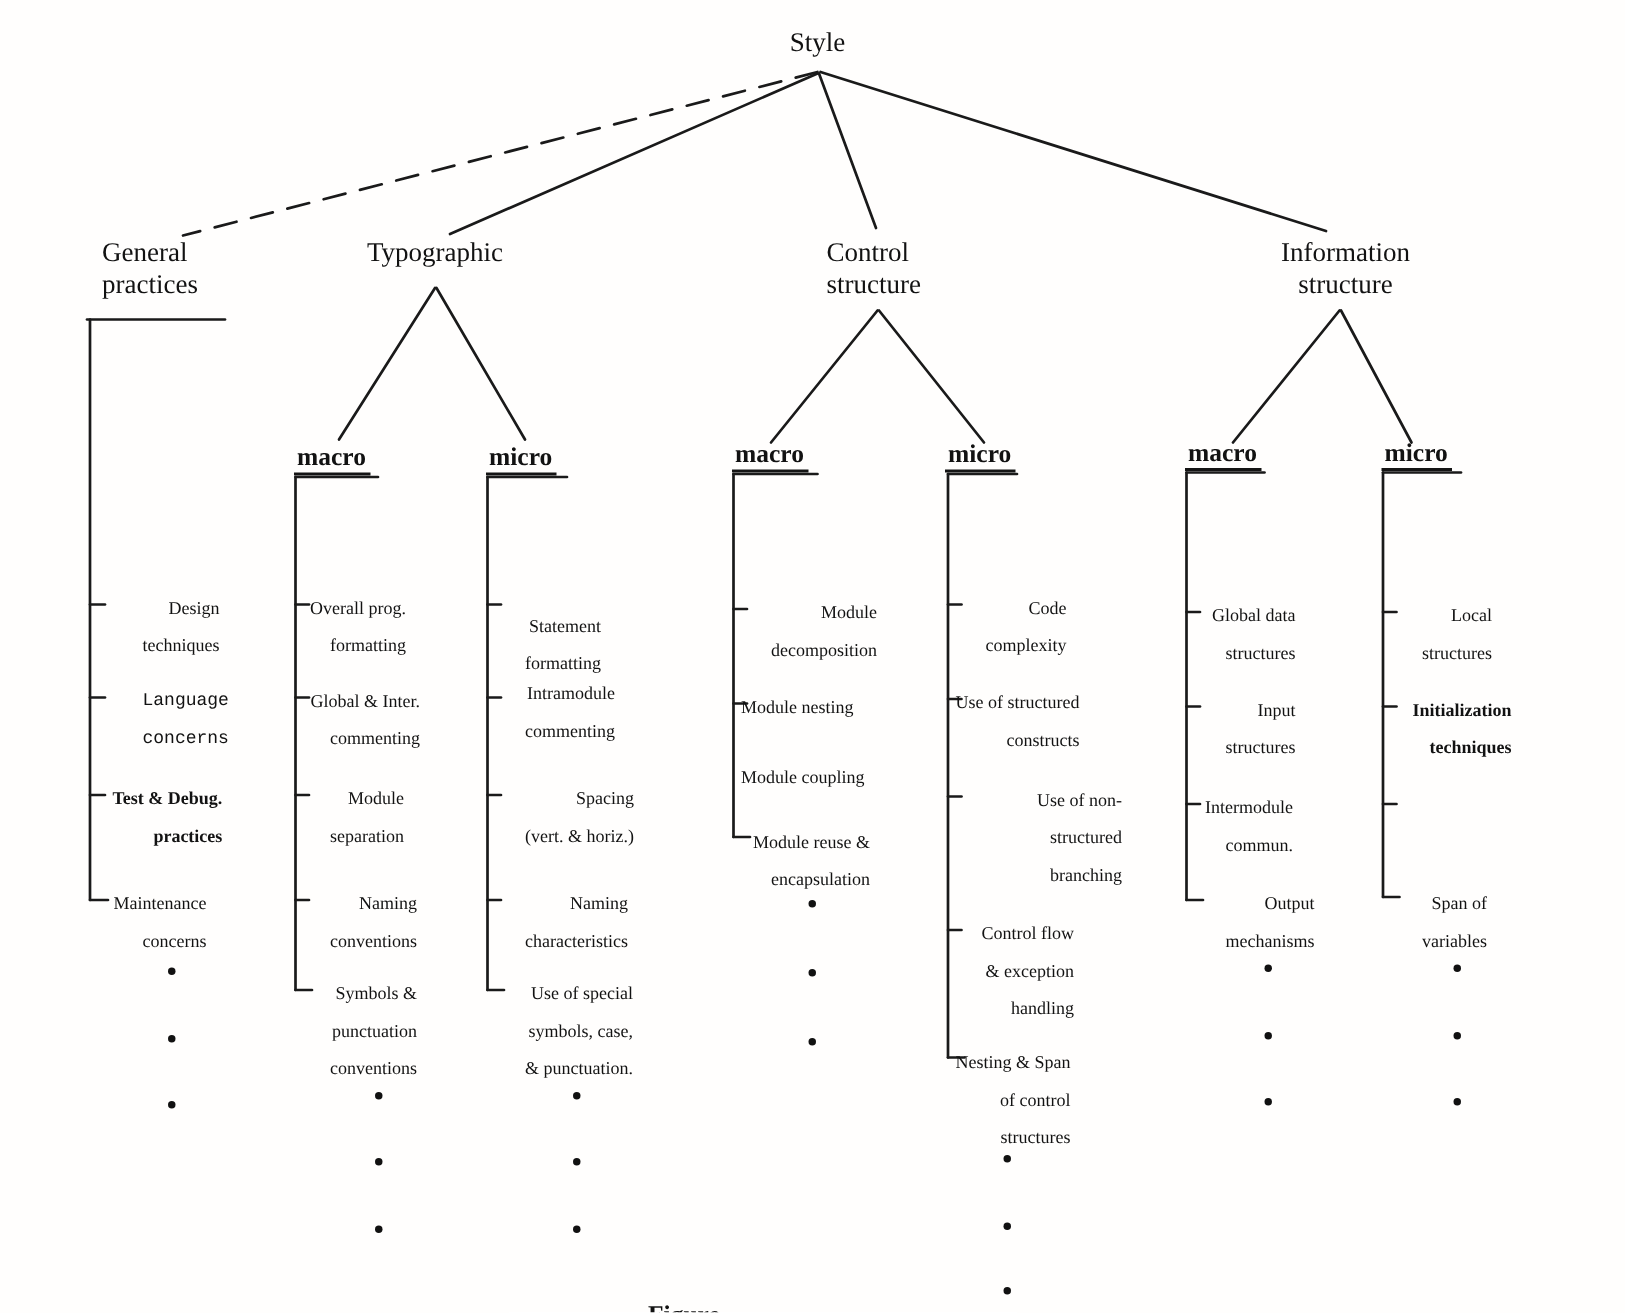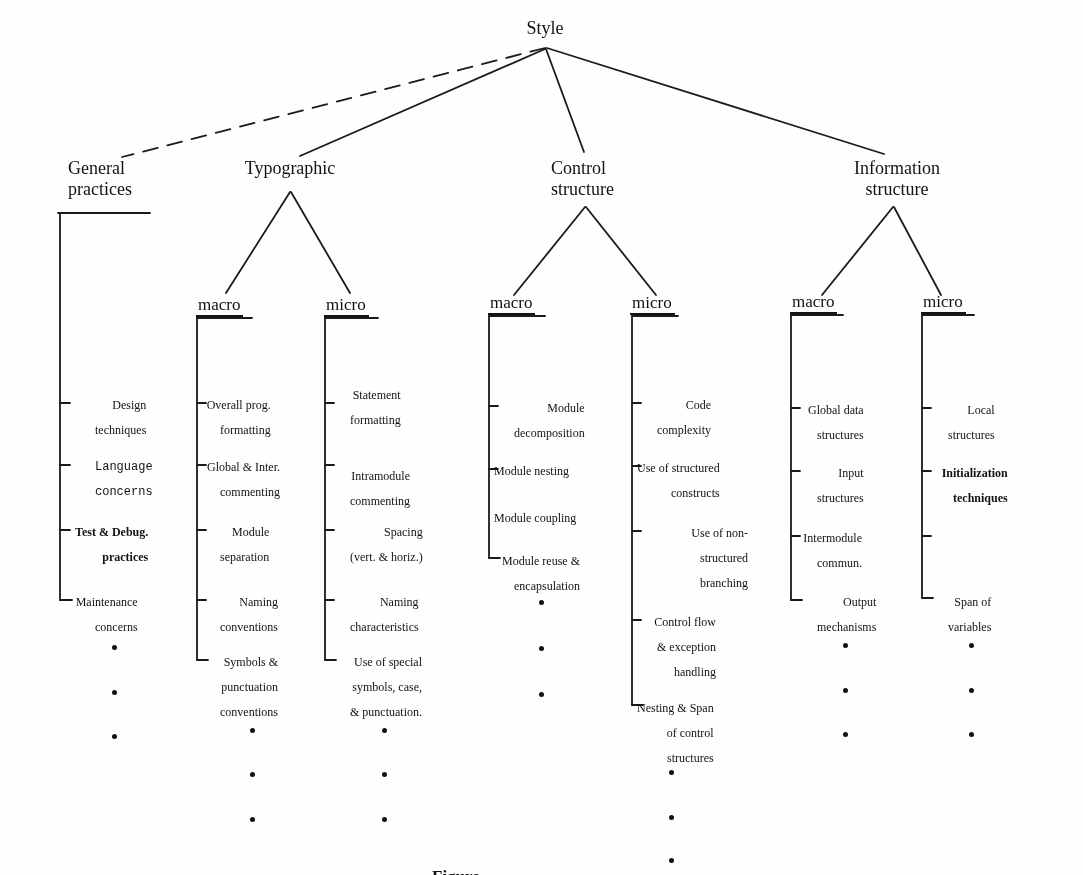--- a/index.html
+++ b/index.html
@@ -5,21 +5,21 @@
   html,body { margin:0; padding:0; background:#ffffff; }
   #page {
     position:relative; width:1083px; height:875px; overflow:hidden;
     background:#fffefd; color:#121212;
     font-family:"Liberation Serif","DejaVu Serif",serif;
   }
   svg.wires { position:absolute; left:0; top:0; pointer-events:none; }
   .hdr { position:absolute; font-weight:normal; font-size:18px; line-height:21px; white-space:nowrap; }
   .hdr.center { transform:translateX(-50%); text-align:center; }
   .sub {
-    position:absolute; font-weight:normal; font-size:17px; line-height:18px;
+    position:absolute; font-weight:bold; font-size:17px; line-height:18px;
     border-bottom:2px solid #141414; padding:0 3px 1px 2px; white-space:nowrap;text-align:center;
   }
   .item { position:absolute; font-size:12px; line-height:25px; white-space:nowrap;text-align:right; }
   .item .l2 { padding-left:20px; }
   .dot { position:absolute; width:5px; height:5px; border-radius:50%; background:#111; }
   .caption { position:absolute; font-weight:bold; font-size:17px; white-space:nowrap; }
 </style>
 </head>
 <body>
 
@@ -153,25 +153,25 @@
   <div class="item" style="left:200px; top:590px;">
     <div>Naming</div>
     <div class="l2">conventions</div>
   </div>
   <div class="item" style="left:200px; top:650px;">
     <div>Symbols &amp;</div>
     <div class="l2">punctuation</div>
     <div class="l2">conventions</div>
   </div>
 
-  <div class="item" style="left:330px; top:383px;">
+  <div class="item" style="left:330px; top:405px;">
     <div>Statement</div>
     <div class="l2">formatting</div>
   </div>
-  <div class="item" style="left:330px; top:464px;font-family:Liberation Serif, serif;">
+  <div class="item" style="left:330px; top:450px;font-family:Liberation Serif, serif;">
     <div>Intramodule</div>
     <div class="l2">commenting</div>
   </div>
   <div class="item" style="left:330px; top:520px;">
     <div>Spacing</div>
     <div class="l2">(vert. &amp; horiz.)</div>
   </div>
   <div class="item" style="left:330px; top:590px;">
     <div>Naming</div>
     <div class="l2">characteristics</div>

